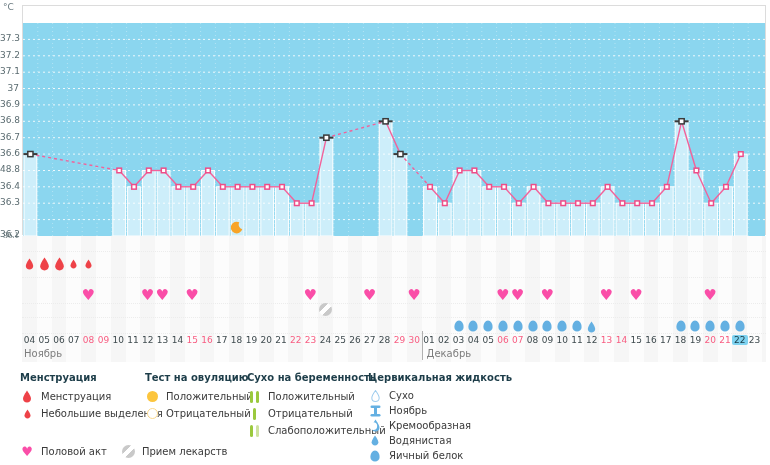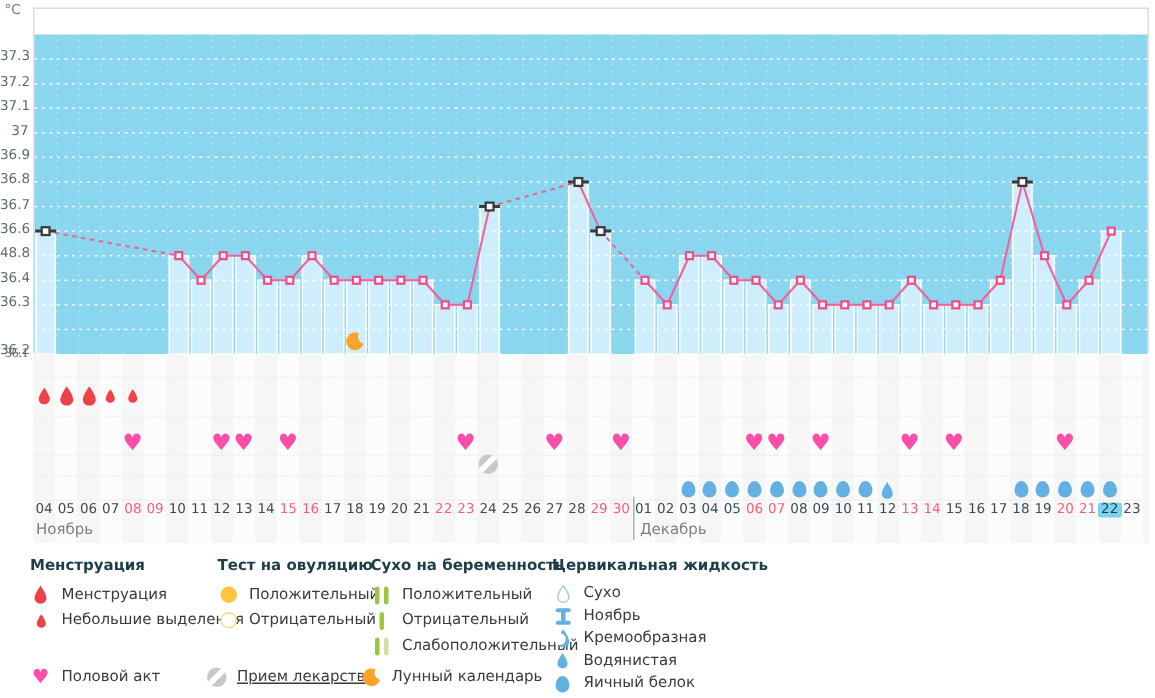--- a/index.html
+++ b/index.html
@@ -548,28 +548,20 @@
           </span>
           <span>Яичный белок</span>
         </div>
       </div>
       <div class="lextra" style="left: 20px;">
         <span class="licon">
           <span class="heart" style="color:#fa4ea8">♥</span>
         </span>
         <span>Половой акт</span>
       </div>
-      <div class="lextra" style="left: 137px; text-decoration: underline;">
+      <div class="lextra" style="left: 121px;">
         <span class="licon">
           <span class="pill"></span>
         </span>
         <span>Прием лекарств</span>
       </div>
-      <div class="lextra" style="left: 240px;">
-        <span class="licon">
-          <svg width="13" height="13" viewBox="0 0 14 14">
-            <path d="M10 1.4 A6.3 6.3 0 1 0 13.2 8.9 A5.2 5.2 0 0 1 10 1.4 Z" fill="#f7a428"></path>
-          </svg>
-        </span>
-        <span>Лунный календарь</span>
-      </div>
     </div>
 </div>
 
 </body></html>

